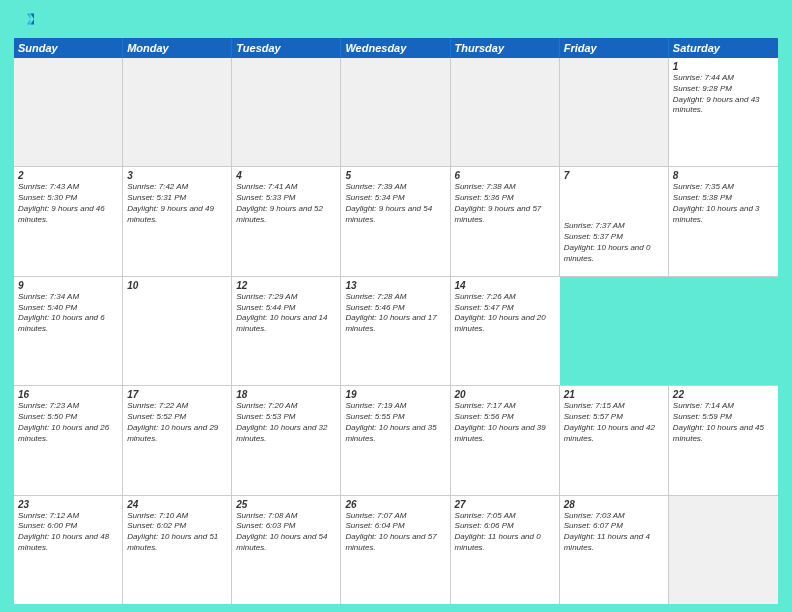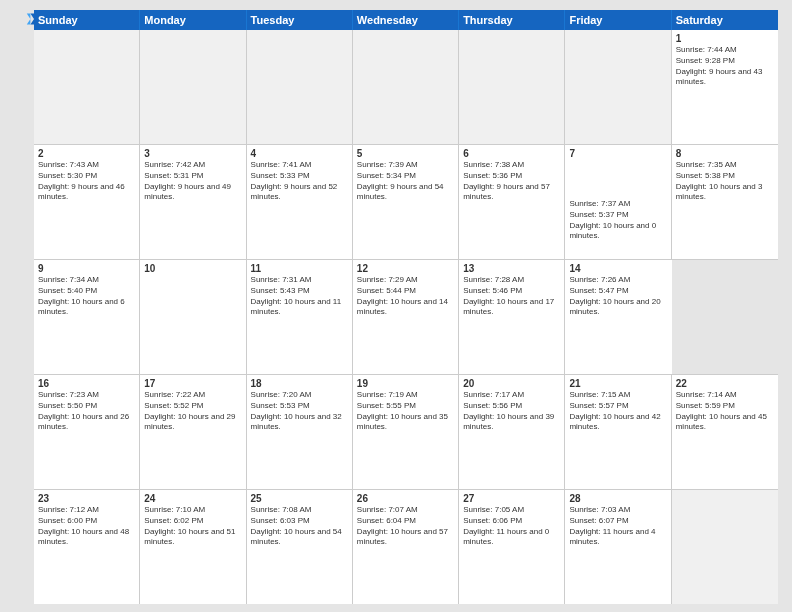--- a/index.html
+++ b/index.html
@@ -6,23 +6,25 @@
     body {
       font-family: Arial, sans-serif;
       background: #fff;
       width: 792px;
       height: 612px;
       overflow: hidden;
     }
     .page {
       width: 792px;
       height: 612px;
-      background: #e5e5e5;
+      background: #5eead4;
       padding: 10px 14px 8px 14px;
       display: flex;
+      flex-direction: column;
+      font-style: italic;
     }
     .header {
       display: flex;
       justify-content: space-between;
       align-items: flex-start;
       margin-bottom: 6px;
     }
     .logo {
       display: flex;
       align-items: center;
@@ -196,26 +198,20 @@
           <div class="cal-cell">
             <span class="day-num">9</span>
             <div class="cell-text" style="white-space: pre-line;">Sunrise: 7:34 AM
 Sunset: 5:40 PM
 Daylight: 10 hours and 6 minutes.</div>
           </div>
           <div class="cal-cell">
             <span class="day-num">10</span>
           </div>
           <div class="cal-cell">
-            <span class="day-num">11</span>
-            <div class="cell-text" style="white-space: pre-line;">Sunrise: 7:31 AM
-Sunset: 5:43 PM
-Daylight: 10 hours and 11 minutes.</div>
-          </div>
-          <div class="cal-cell">
             <span class="day-num">12</span>
             <div class="cell-text" style="white-space: pre-line;">Sunrise: 7:29 AM
 Sunset: 5:44 PM
 Daylight: 10 hours and 14 minutes.</div>
           </div>
           <div class="cal-cell">
             <span class="day-num">13</span>
             <div class="cell-text" style="white-space: pre-line;">Sunrise: 7:28 AM
 Sunset: 5:46 PM
 Daylight: 10 hours and 17 minutes.</div>

